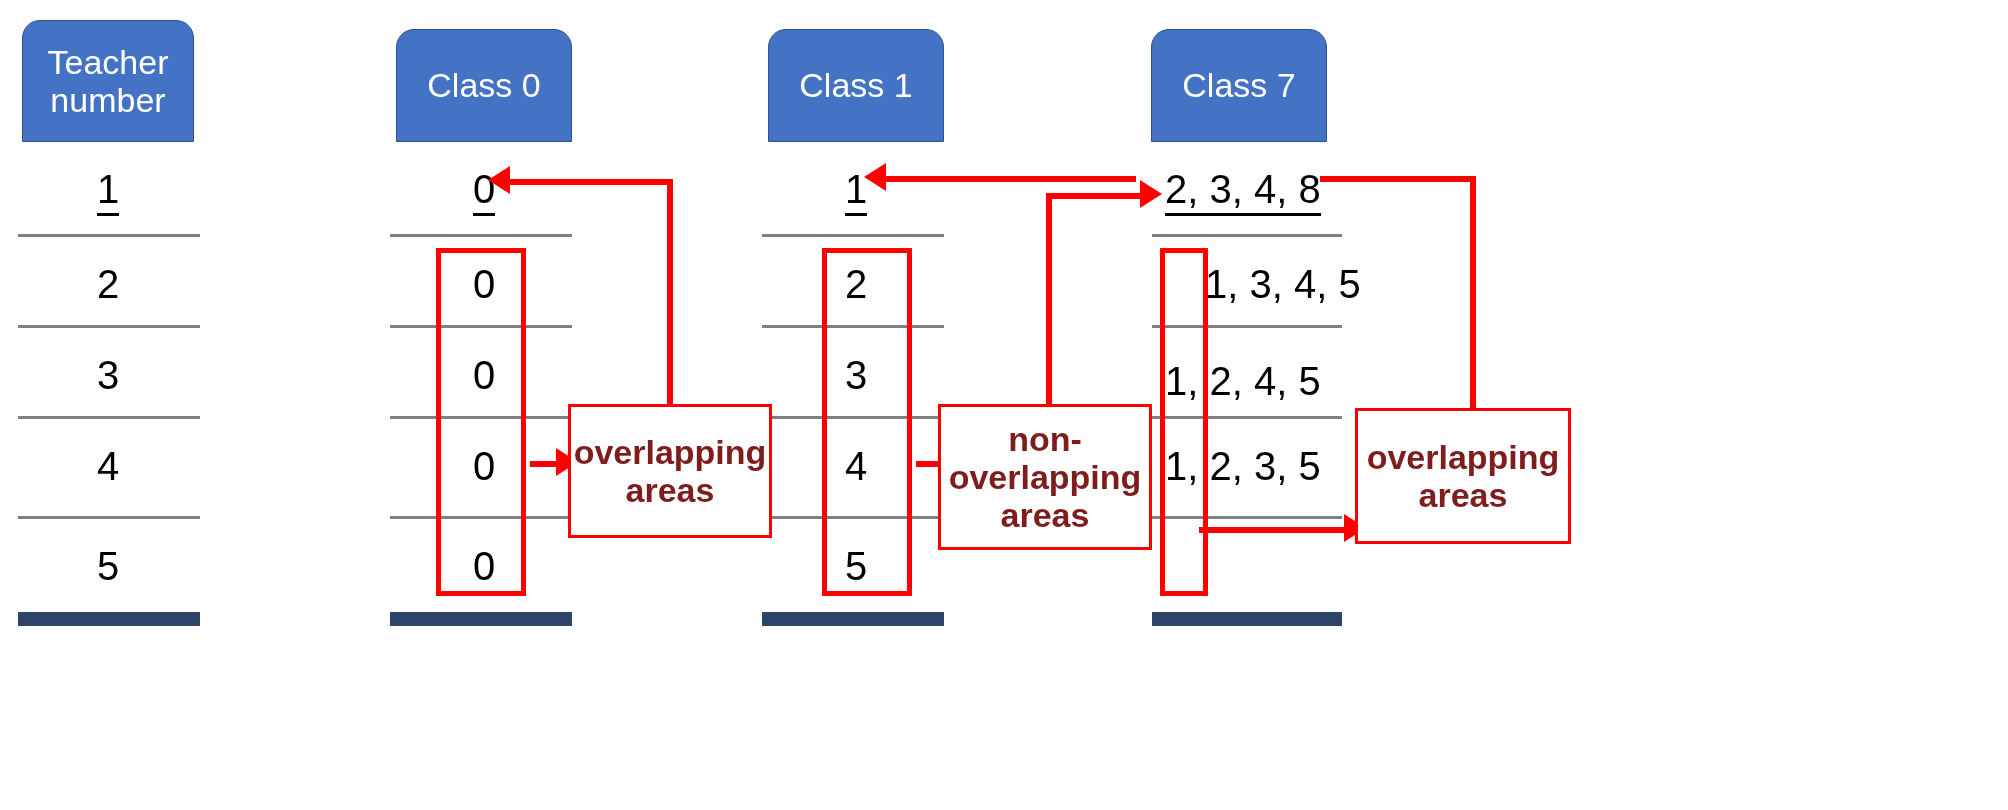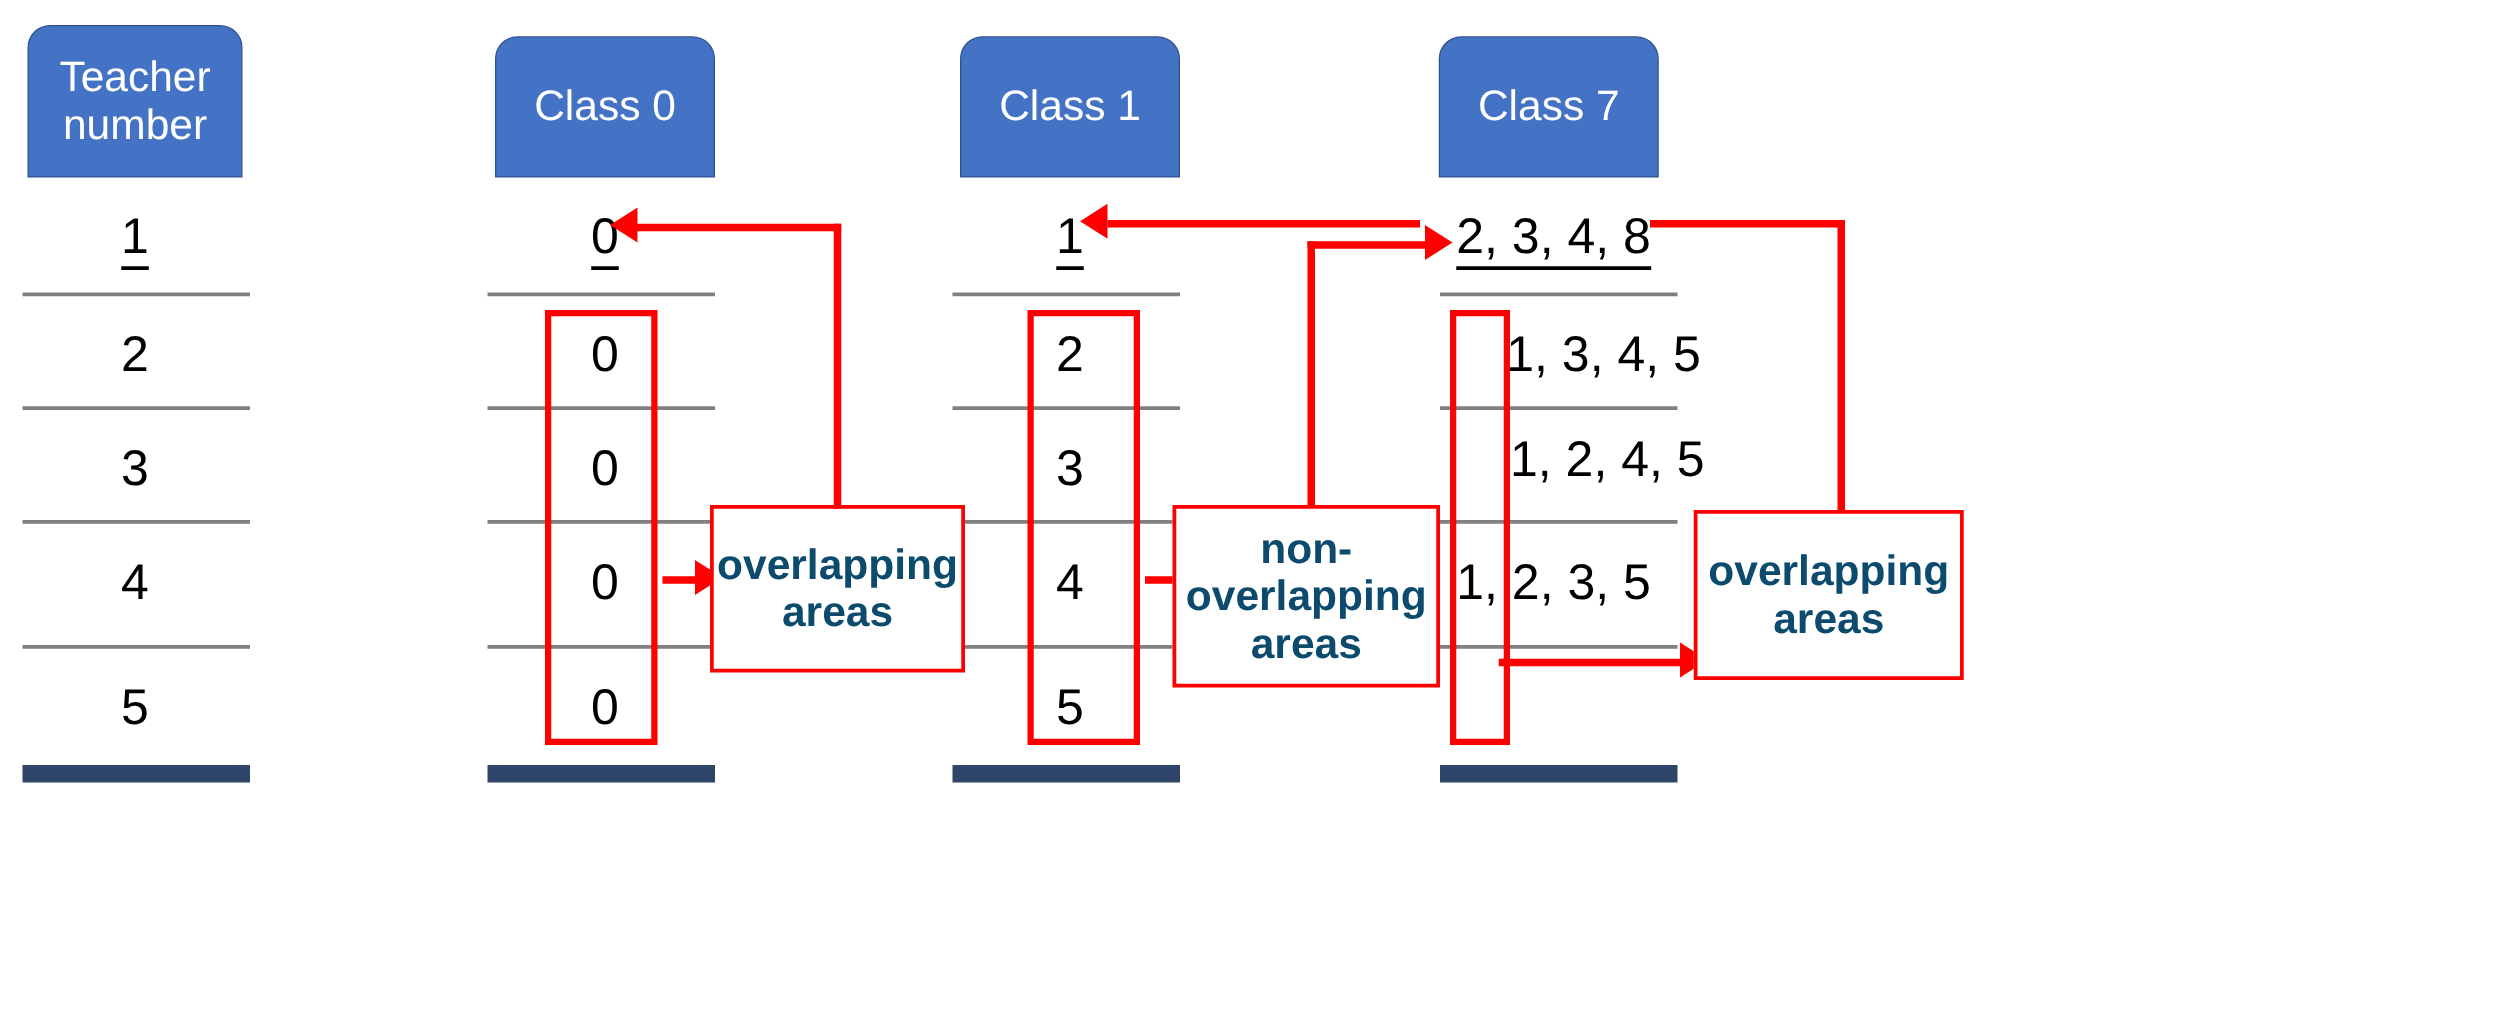--- a/index.html
+++ b/index.html
@@ -83,21 +83,21 @@
     border: 3px solid #FF0000;
     background: #ffffff;
     box-sizing: border-box;
     display: flex;
     flex-direction: column;
     align-items: center;
     justify-content: center;
     text-align: center;
     font-size: 34px;
     font-weight: bold;
-    color: #0c4a6e;
+    color: #7f1d1d;
     line-height: 1.12;
     padding: 2px 4px;
   }
 
   
   .rline-h {
     position: absolute;
     height: 6px;
     background: #FF0000;
   }
@@ -217,21 +217,21 @@
   <div class="cell left underlined" style="left:1165px; top:155px; width:260px; height:72px;">
     <span>2, 3, 4, 8</span>
   </div>
   <div class="rule" style="left:1152px; top:234px; width:190px;"></div>
 
   <div class="cell left" style="left:1165px; top:248px; width:260px; height:72px;padding-left:40px;">
     <span>1, 3, 4, 5</span>
   </div>
   <div class="rule" style="left:1152px; top:325px; width:190px;"></div>
 
-  <div class="cell left" style="left:1165px; top:332px; width:260px; height:72px;padding-left:43px;">
+  <div class="cell left" style="left:1165px; top:345px; width:260px; height:72px;">
     <span>1, 2, 4, 5</span>
   </div>
   <div class="rule" style="left:1152px; top:416px; width:190px;"></div>
 
   <div class="cell left" style="left:1165px; top:430px; width:260px; height:72px;">
     <span>1, 2, 3, 5</span>
   </div>
   <div class="rule" style="left:1152px; top:516px; width:190px;"></div>
 
   <div class="bottom-bar" style="left:1152px; top:612px; width:190px;"></div>

